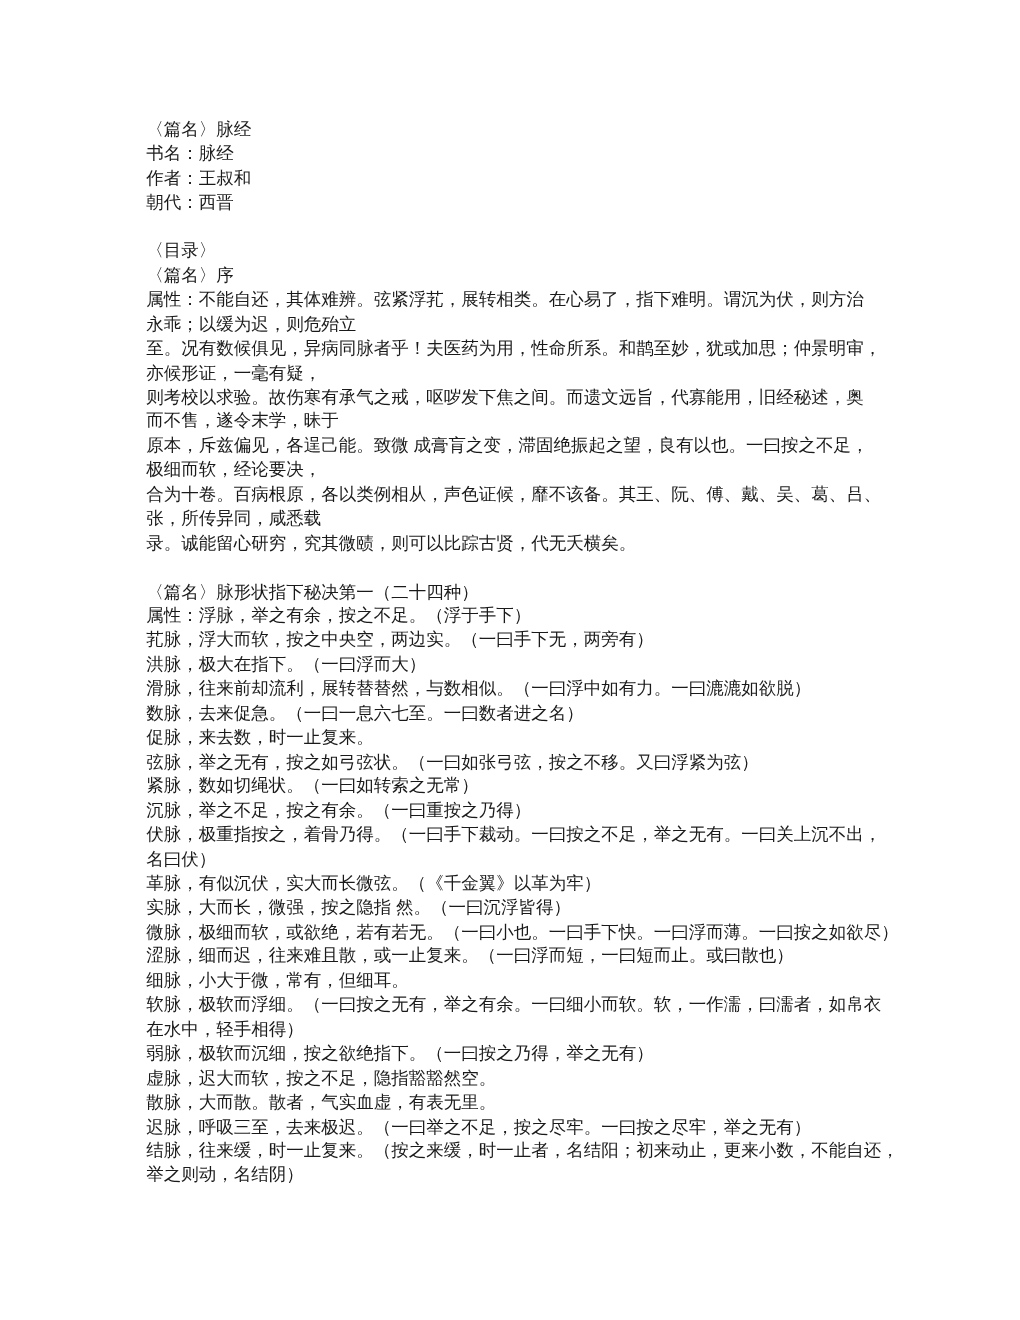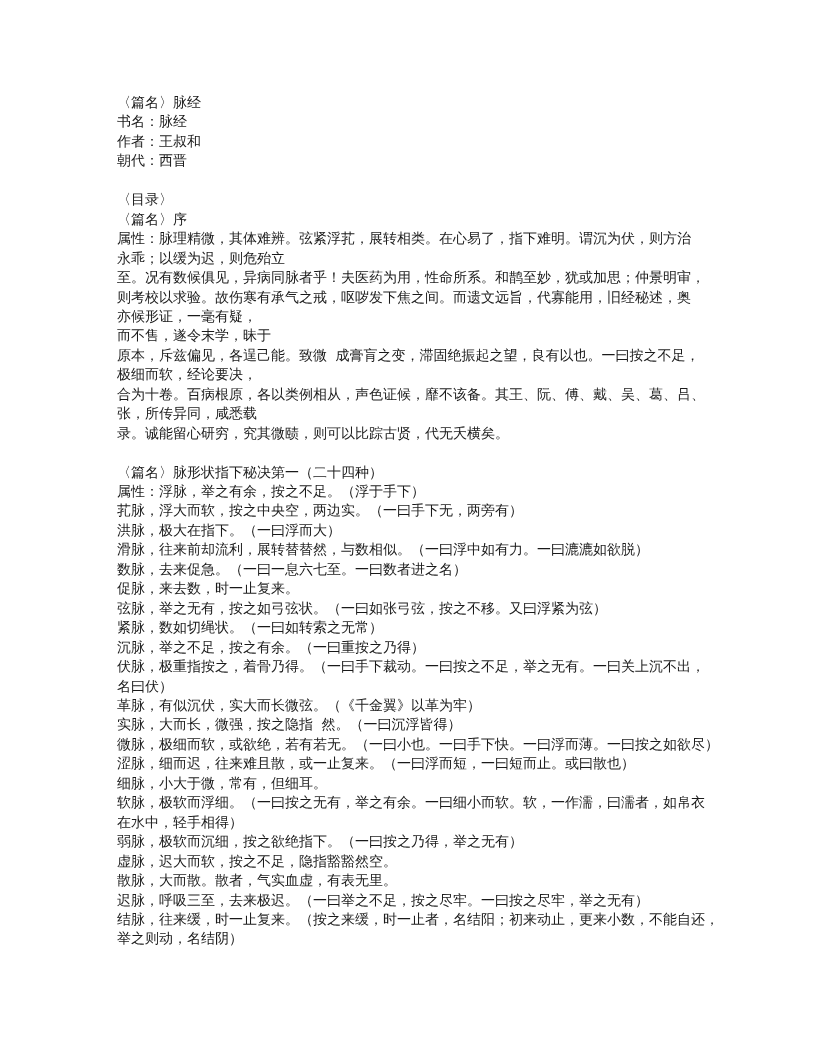--- a/index.html
+++ b/index.html
@@ -2,46 +2,46 @@
 <html><head>
 <meta charset="utf-8">
 <style>
   html, body { margin: 0; padding: 0; background: #ffffff; }
   body { width: 816px; height: 1056px; position: relative; overflow: hidden; }
   .page {
     position: absolute;
     left: 117px;
     top: 94px;
     width: 585px;
-    font-family: Liberation Mono, monospace;
+    font-family: Liberation Sans, sans-serif;
     font-size: 14px;
     line-height: 19.45px;
     color: #1a1a1a;
   }
   .line { white-space: nowrap; }
   .blank { height: 19.45px; }
 </style>
 </head>
 <body>
 
 <div class="page">
   <div class="line">〈篇名〉脉经</div>
   <div class="line">书名：脉经</div>
   <div class="line">作者：王叔和</div>
   <div class="line">朝代：西晋</div>
   <div class="blank"></div>
 
   <div class="line">〈目录〉</div>
   <div class="line">〈篇名〉序</div>
   <div>
-    <div class="line">属性：脉理精微，其体难辨。弦紧浮芤，展转相类。在心易了，指下难明。谓沉为伏，则方治</div>
+    <div class="line">属性：不能自还，其体难辨。弦紧浮芤，展转相类。在心易了，指下难明。谓沉为伏，则方治</div>
     <div class="line">永乖；以缓为迟，则危殆立</div>
     <div class="line">至。况有数候俱见，异病同脉者乎！夫医药为用，性命所系。和鹊至妙，犹或加思；仲景明审，</div>
+    <div class="line">亦候形证，一毫有疑，</div>
     <div class="line">则考校以求验。故伤寒有承气之戒，呕哕发下焦之间。而遗文远旨，代寡能用，旧经秘述，奥</div>
-    <div class="line">亦候形证，一毫有疑，</div>
     <div class="line">而不售，遂令末学，昧于</div>
     <div class="line">原本，斥兹偏见，各逞己能。致微 成膏肓之变，滞固绝振起之望，良有以也。一曰按之不足，</div>
     <div class="line">极细而软，经论要决，</div>
     <div class="line">合为十卷。百病根原，各以类例相从，声色证候，靡不该备。其王、阮、傅、戴、吴、葛、吕、</div>
     <div class="line">张，所传异同，咸悉载</div>
     <div class="line">录。诚能留心研穷，究其微赜，则可以比踪古贤，代无夭横矣。</div>
   </div>
   <div class="blank"></div>
 
   <div class="line">〈篇名〉脉形状指下秘决第一（二十四种）</div>

